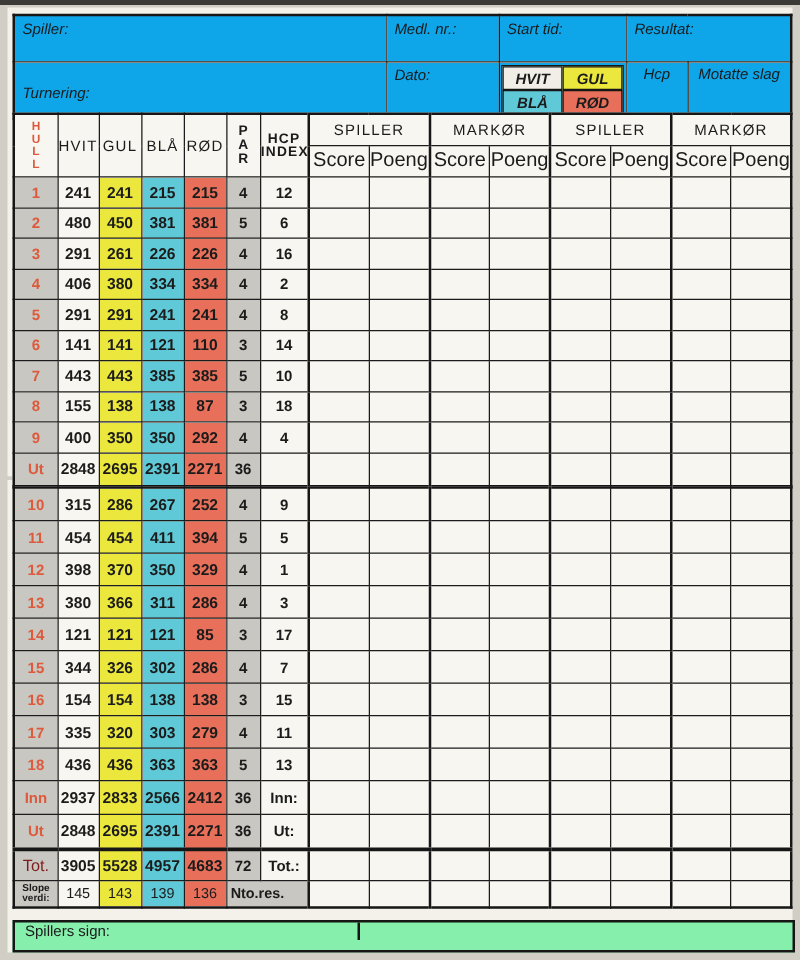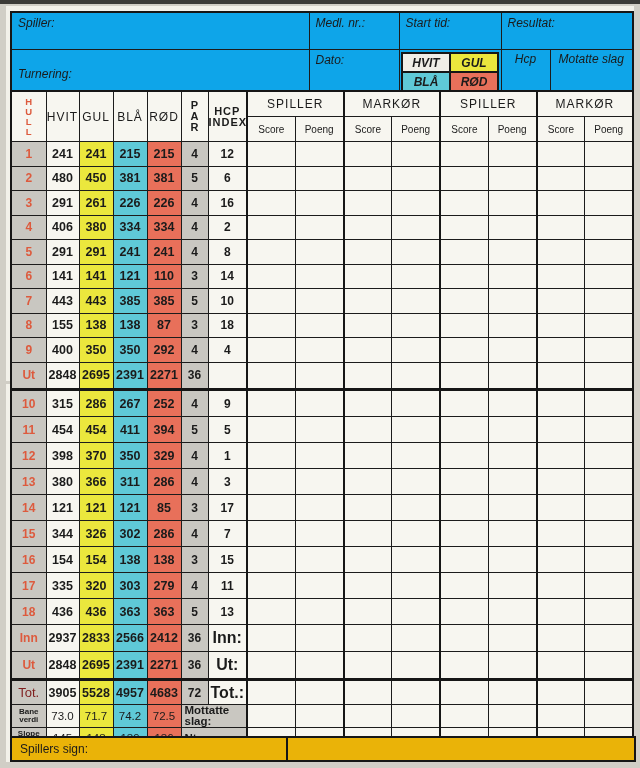--- a/index.html
+++ b/index.html
@@ -47,41 +47,41 @@
   .c-hvit{background:#f7f6f0;font-weight:bold;font-size:12.5px;}
   .c-gul{background:#ebe73d;font-weight:bold;font-size:12.5px;}
   .c-bla{background:#5fc9d7;font-weight:bold;font-size:12.5px;}
   .c-rod{background:#e8705a;font-weight:bold;font-size:12.5px;}
   .c-par{background:#c9c7c1;font-weight:bold;font-size:12px;}
   .c-hcp{background:#f7f6f0;font-weight:bold;font-size:12px;}
   .c-score{background:#f7f6f0;}
   td.grp{border-left:2px solid #161616;}
 
   #t1 thead tr.gr td{height:24px;font-size:12px;letter-spacing:1px;background:#f7f6f0;font-weight:normal;}
-  #t1 thead tr.sp td{height:24px;font-size:10px;background:#f7f6f0;font-weight:normal;}
+  #t1 thead tr.sp td{height:24px;font-size:16px;background:#f7f6f0;font-weight:normal;}
   .stack{width:11px;margin:0 auto;word-break:break-all;line-height:10px;font-size:9.5px;
          font-weight:bold;letter-spacing:0;}
   .stack.par{font-size:11px;line-height:11px;font-weight:bold;color:#1b1b1b;}
   .hcp2{font-size:11px;line-height:11px;font-weight:bold;}
   #t1 tbody td{height:23.5px;}
   #t2 tbody td{height:25px;}
   tr.sum td{height:25.5px !important;}
   tr.sum2 td{height:26px !important;}
   tr.tot td{height:23px !important;border-top:3px solid #161616;}
   tr.rate td{height:20px !important;}
   .lblred{color:#dd5a3d;font-weight:bold;font-size:12px;}
   .totlbl{color:#7f1d1d;font-weight:normal;font-size:13px;}
-  .rightlbl{font-weight:bold;font-size:16px;}
+  .rightlbl{font-weight:bold;font-size:12px;}
   .smalllbl{font-size:8px;line-height:8px;font-weight:bold;background:#c9c7c1;color:#1b1b1b;}
   .merge{background:#c9c7c1;font-weight:bold;font-size:11.5px;line-height:11px;text-align:left;padding-left:3px;}
   .thinval{font-weight:normal !important;font-size:11.5px;}
 
   
   #signs{position:absolute;left:10px;top:736px;width:622px;height:22px;
-         border:2px solid #161616;background:#eab308;display:flex;}
+         border:2px solid #161616;background:#86efac;display:flex;flex-direction:column;}
   #signs .sbox{display:flex;align-items:center;padding-left:8px;font-size:12px;box-sizing:border-box;}
   #signs .sbox.left{width:276px;border-right:2px solid #161616;}
   #signs .sbox.right{flex:1;}
 </style>
 </head>
 <body>
 
 <div class="topstrip"></div>
 <div id="card1" class="card-bg"></div>
 <div id="card2" class="card-bg"></div>
@@ -562,36 +562,20 @@
     <td class="c-score grp"></td>
         <td class="c-score"></td>
         <td class="c-score grp"></td>
         <td class="c-score"></td>
         <td class="c-score grp"></td>
         <td class="c-score"></td>
         <td class="c-score grp"></td>
         <td class="c-score"></td>
       </tr>
     <tr class="rate">
-      <td class="c-hull smalllbl">Bane verdi</td>
-      <td class="c-hvit thinval">73.0</td>
-      <td class="c-gul thinval">71.7</td>
-      <td class="c-bla thinval">74.2</td>
-      <td class="c-rod thinval">72.5</td>
-      <td colspan="2" class="merge">Mottatte slag:</td>
-    <td class="c-score grp"></td>
-        <td class="c-score"></td>
-        <td class="c-score grp"></td>
-        <td class="c-score"></td>
-        <td class="c-score grp"></td>
-        <td class="c-score"></td>
-        <td class="c-score grp"></td>
-        <td class="c-score"></td>
-      </tr>
-    <tr class="rate">
       <td class="c-hull smalllbl">Slope verdi:</td>
       <td class="c-hvit thinval">145</td>
       <td class="c-gul thinval">143</td>
       <td class="c-bla thinval">139</td>
       <td class="c-rod thinval">136</td>
       <td colspan="2" class="merge">Nto.res.</td>
     <td class="c-score grp"></td>
         <td class="c-score"></td>
         <td class="c-score grp"></td>
         <td class="c-score"></td>

